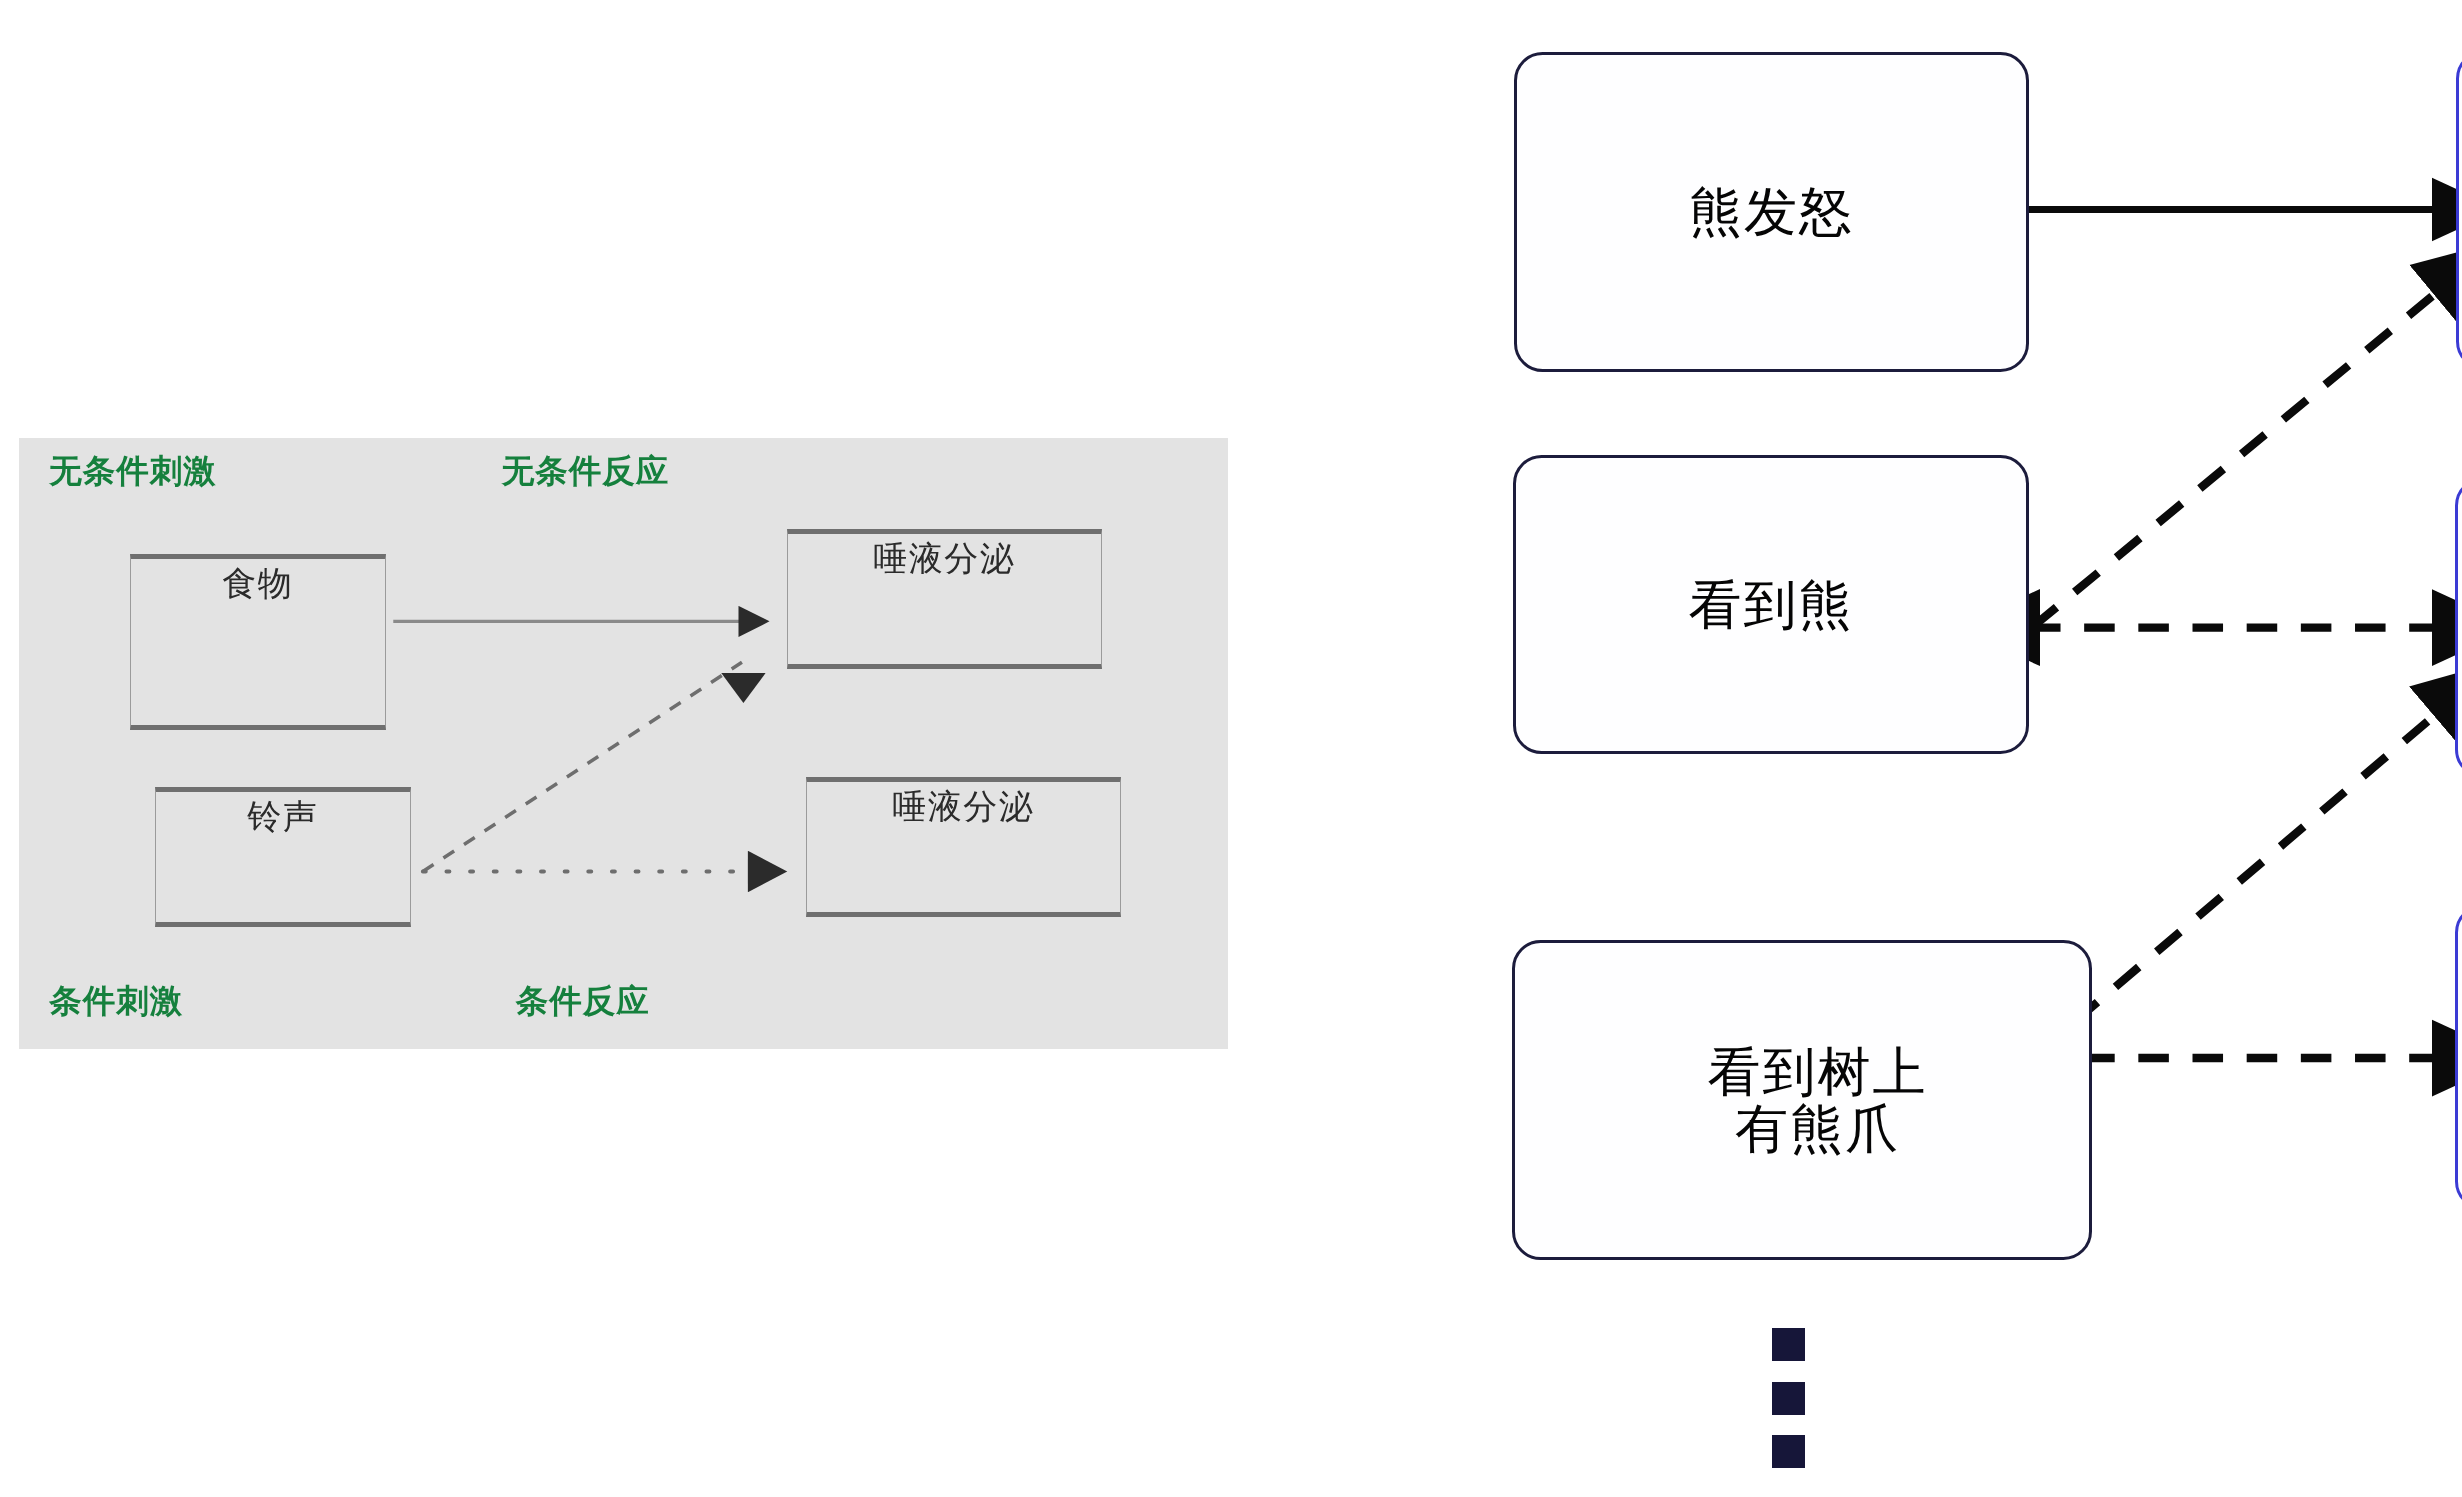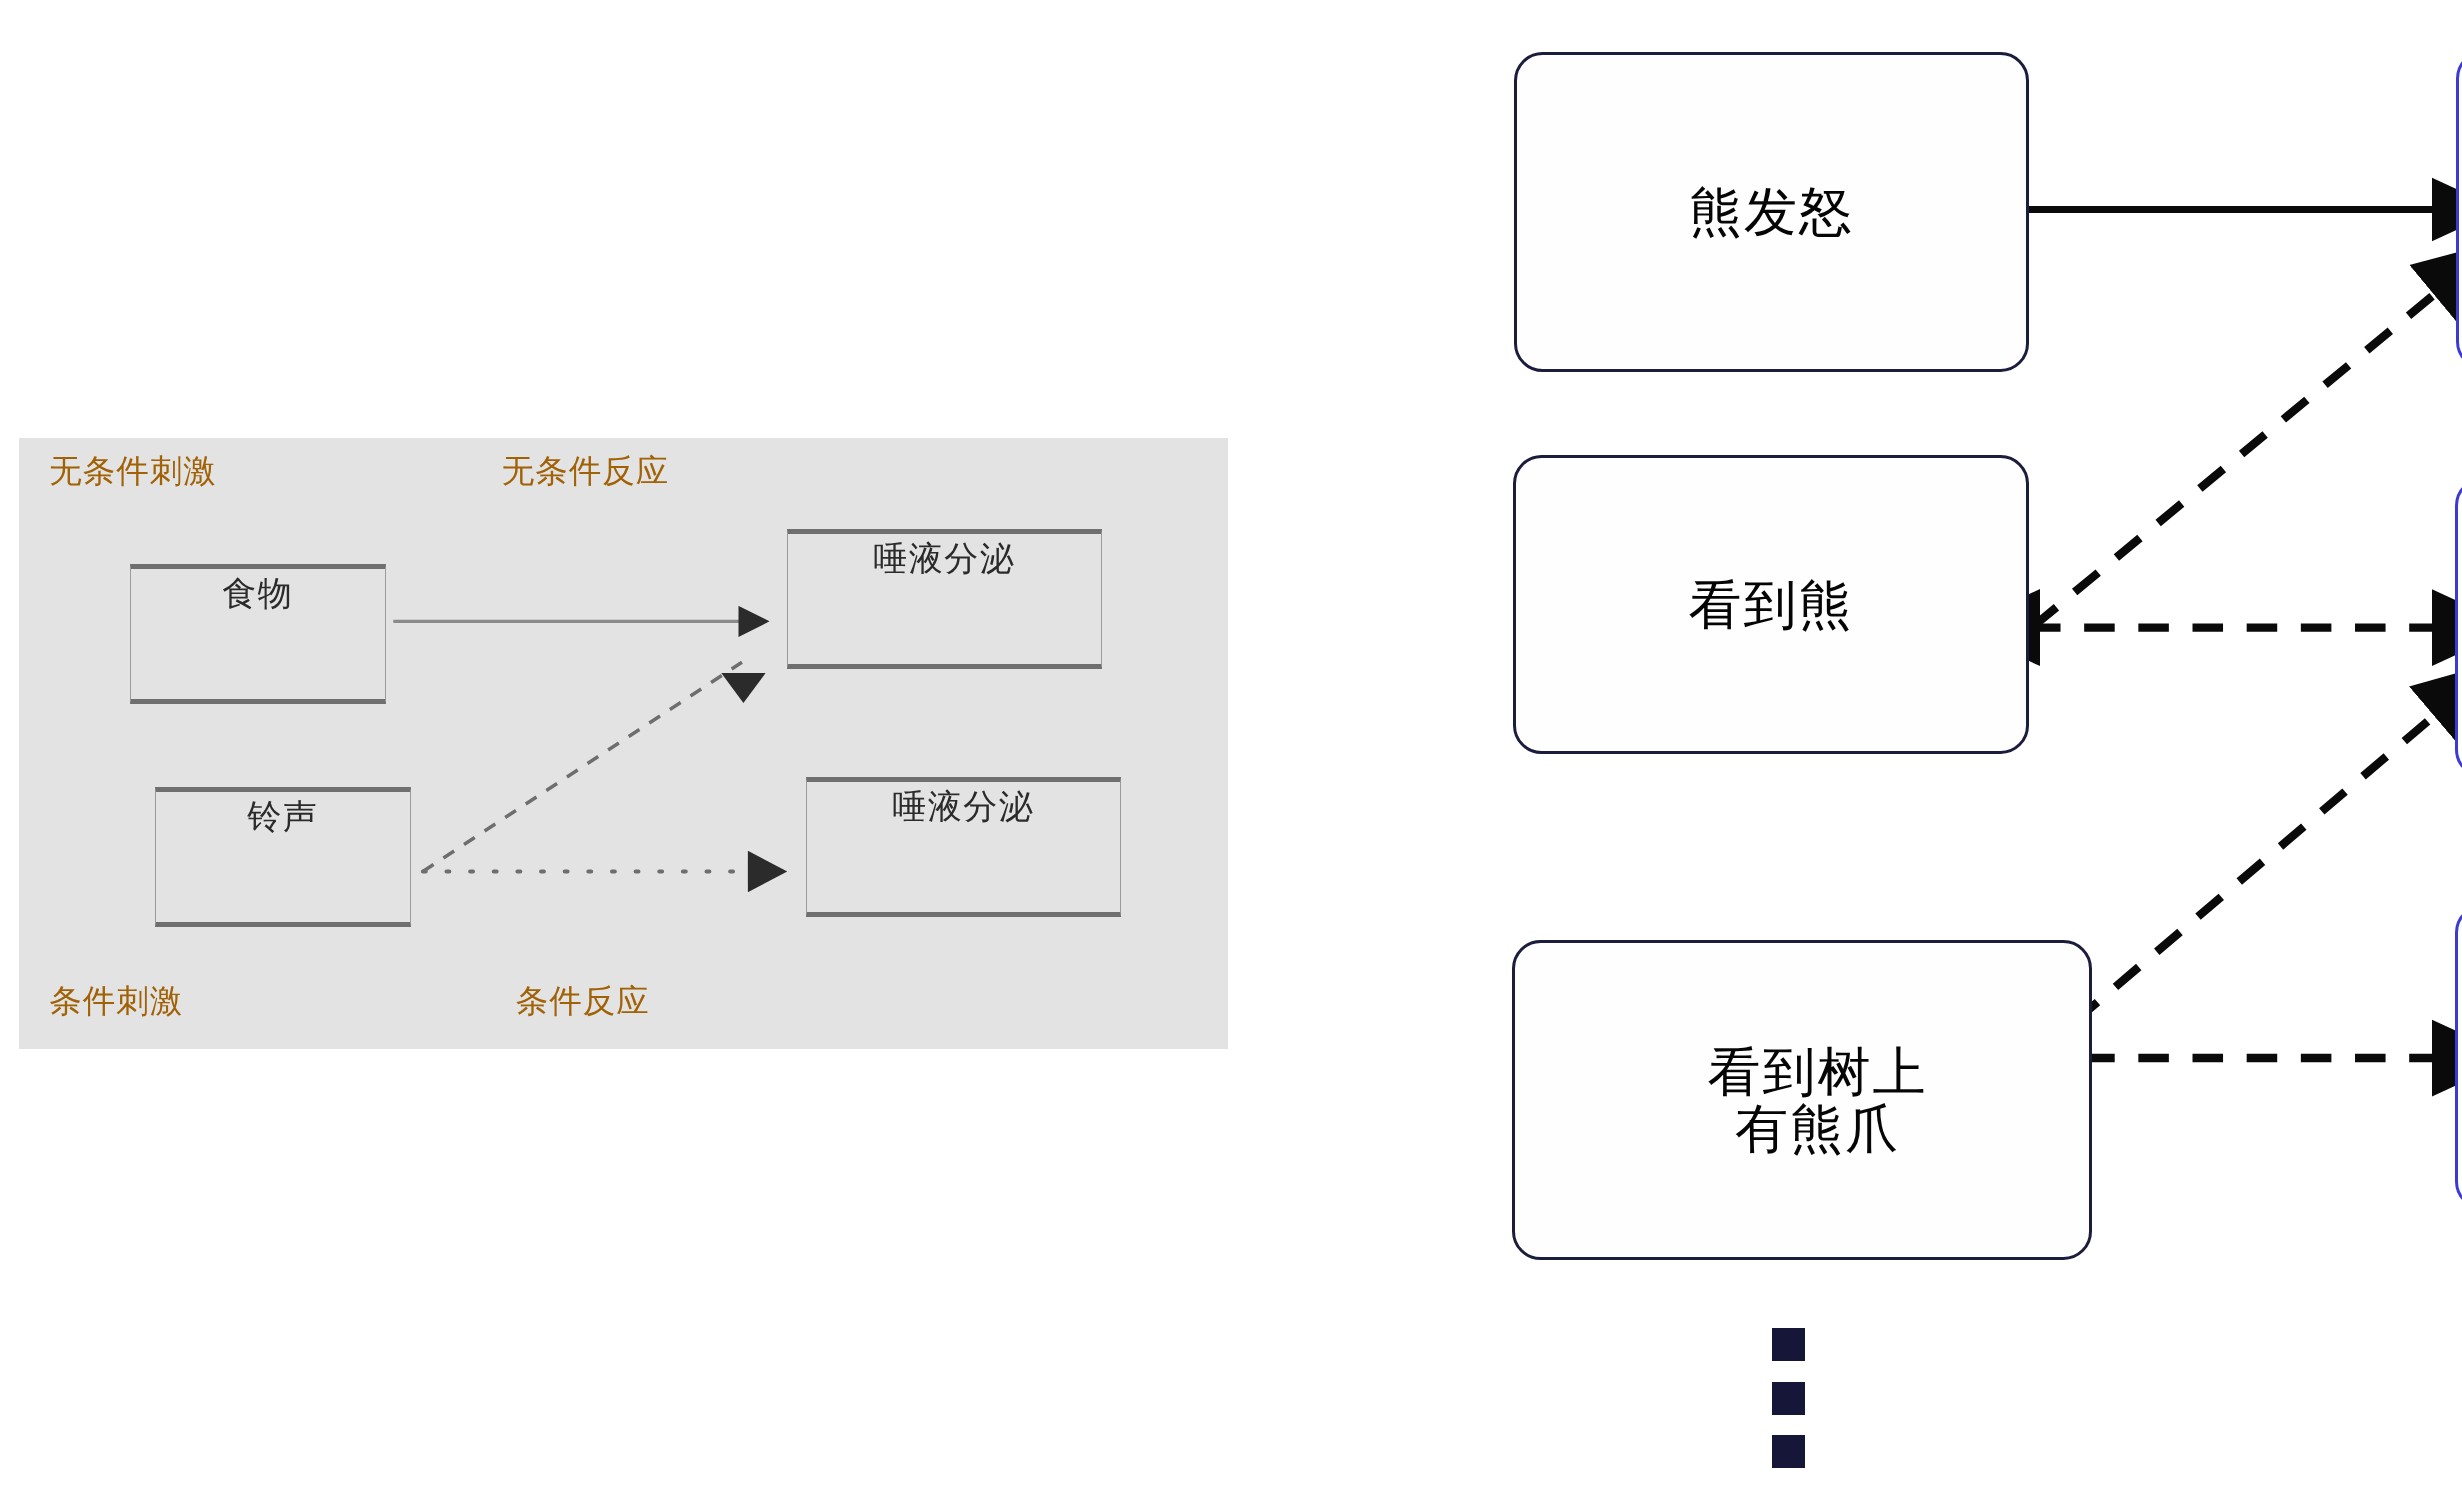--- a/index.html
+++ b/index.html
@@ -19,25 +19,25 @@
   #cc-panel {
     position: absolute;
     left: 18.7px;
     top: 438px;
     width: 1209px;
     height: 611px;
     background: #e3e3e3;
   }
   .cc-caption {
     position: absolute;
-    color: #a16207;
+    color: #15803d;
     font-size: 32.5px;
     line-height: 1;
     white-space: nowrap;
-    font-weight: 400;
+    font-weight: 700;
     letter-spacing: 1px;
   }
   #cc-label-us  { left: 30.5px;  top: 16.7px; }
   #cc-label-ur  { left: 483px; top: 16.7px; }
   #cc-label-cs  { left: 30.5px;  top: 547px; }
   #cc-label-cr  { left: 497px;top: 547px; }
 
   .cc-box {
     position: absolute;
     background: #e3e3e3;
@@ -50,21 +50,21 @@
     position: absolute;
     left: 0; right: 0;
     top: 6.9px;
     text-align: center;
     color: #2b2b2b;
     font-size: 34px;
     line-height: 1;
     letter-spacing: 1.5px;
     white-space: nowrap;
   }
-  #cc-box-food   { left: 111px;  top: 126px;  width: 256px; height: 140px; }
+  #cc-box-food   { left: 111px;  top: 116px;  width: 256px; height: 176px; }
   #cc-box-bell   { left: 136px;  top: 349px;  width: 256px; height: 140px; }
   #cc-box-sal1   { left: 768px; top: 91px;  width: 315px; height: 140px; }
   #cc-box-sal2   { left: 787px; top: 339px;  width: 315px; height: 140px; }
 
   #cc-svg {
     position: absolute;
     left: 0; top: 0;
     width: 1209px;
     height: 611px;
   }

